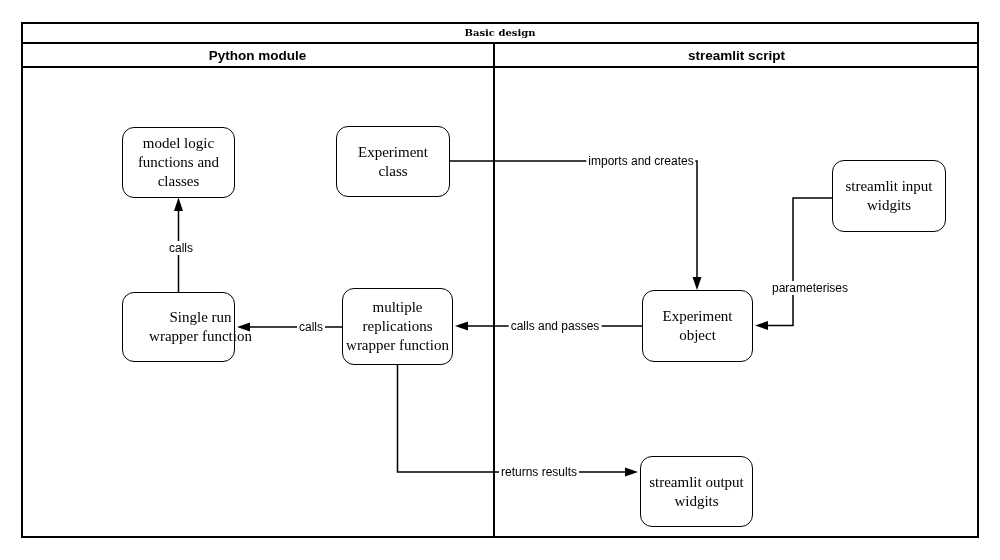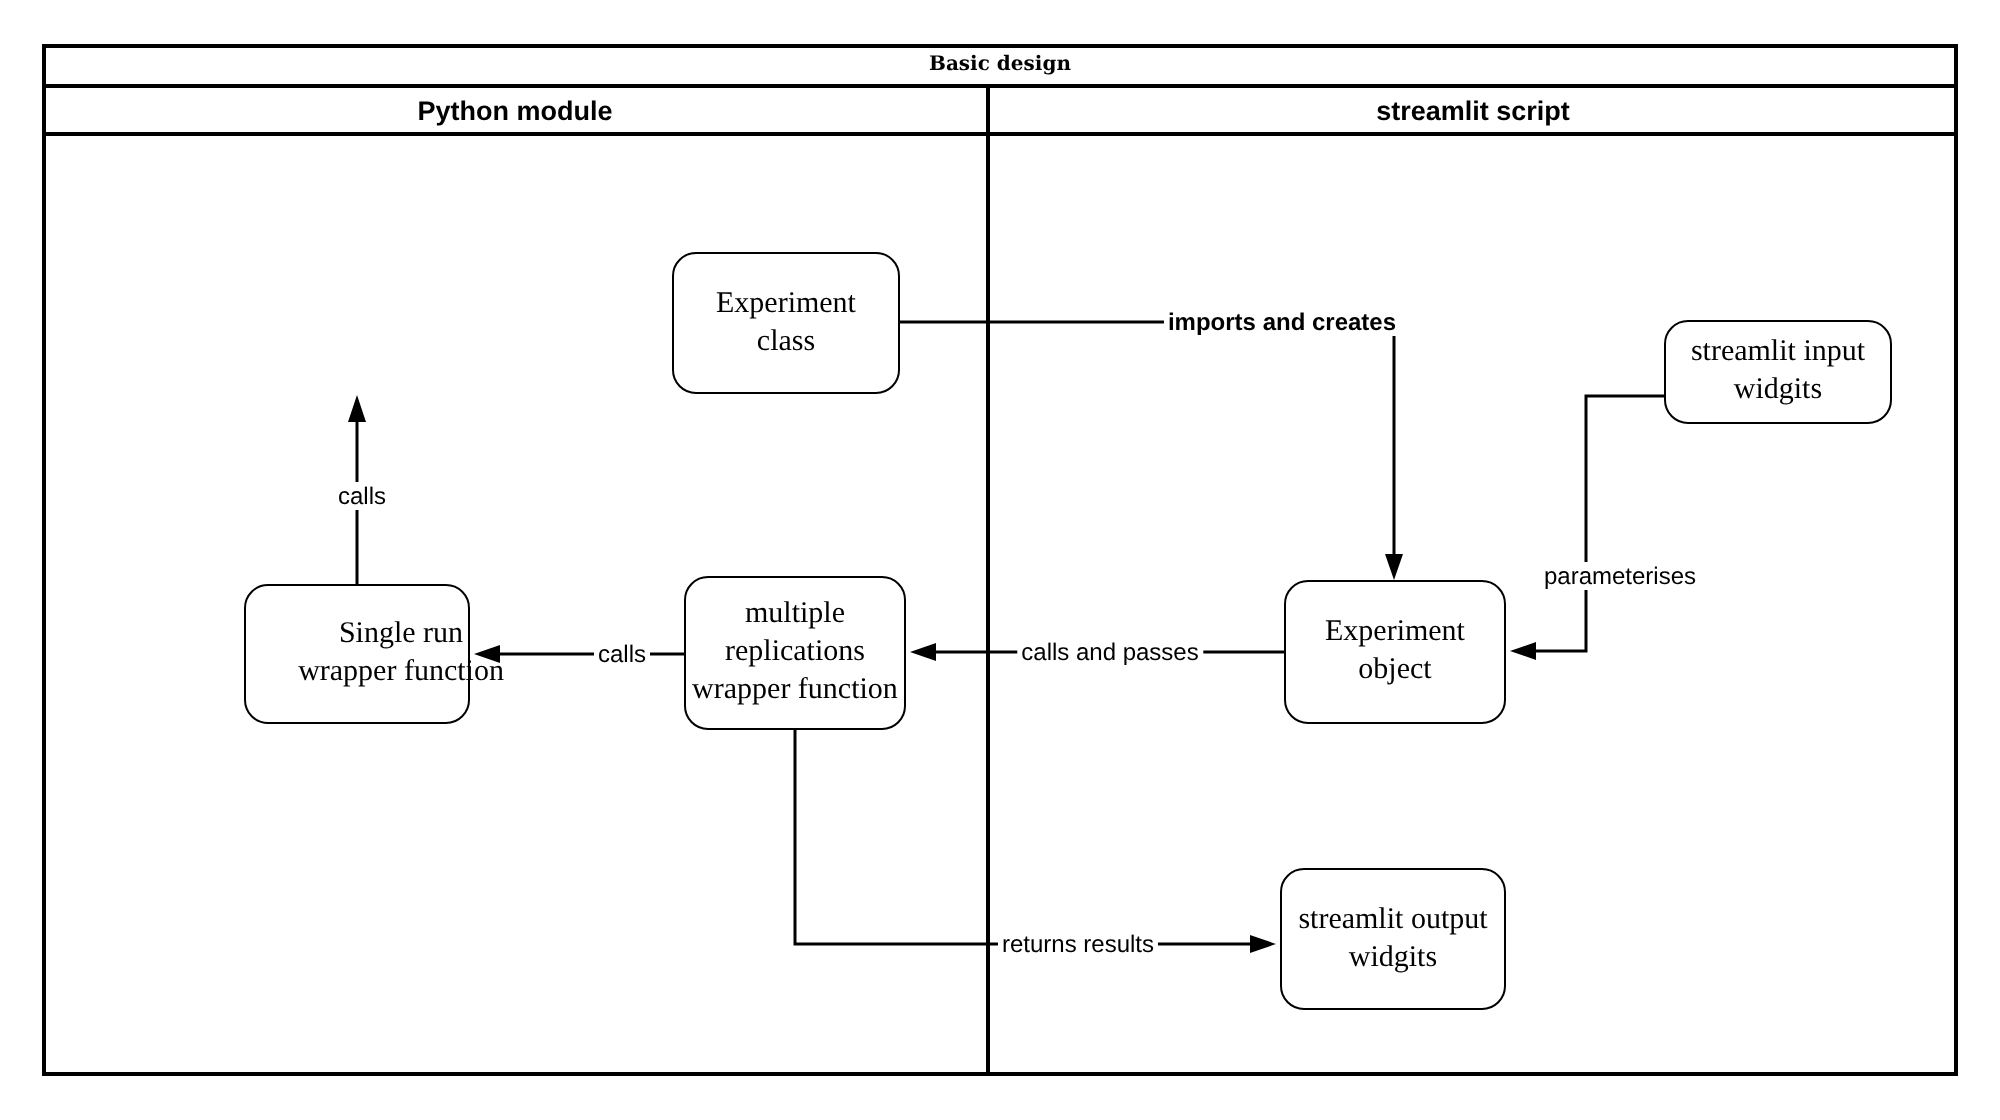--- a/index.html
+++ b/index.html
@@ -73,34 +73,37 @@
     <g>
       <line x1="342" y1="327" x2="249" y2="327"></line>
       <path class="ah" d="M237,327 L250,322.5 L250,331.5 Z"></path>
     </g>
     <g>
       <polyline points="397.5,365 397.5,472 626,472"></polyline>
       <path class="ah" d="M638,472 L625,467.5 L625,476.5 Z"></path>
     </g>
   </svg>
 
+  <div class="node" style="left:122px; top:127px; width:113px; height:71px;">model logic
+functions and
+classes</div>
   <div class="node" style="left:336px; top:126px; width:114px; height:71px;">Experiment
 class</div>
   <div class="node" style="left:122px; top:292px; width:113px; height:70px;padding-left:44px;">Single run
 wrapper function</div>
   <div class="node" style="left:342px; top:288px; width:111px; height:77px;">multiple
 replications
 wrapper function</div>
   <div class="node" style="left:642px; top:290px; width:111px; height:72px;">Experiment
 object</div>
-  <div class="node" style="left:832px; top:160px; width:114px; height:52px;">streamlit input
+  <div class="node" style="left:832px; top:160px; width:114px; height:72px;">streamlit input
 widgits</div>
-  <div class="node" style="left:640px; top:434px; width:113px; height:71px;">streamlit output
+  <div class="node" style="left:640px; top:456px; width:113px; height:71px;">streamlit output
 widgits</div>
 
   <span class="elabel" style="left:181px; top:248px;">calls</span>
-  <span class="elabel" style="left:641px; top:161px;font-weight:bold;">imports and creates</span>
+  <span class="elabel" style="left:641px; top:161px;">imports and creates</span>
   <span class="elabel" style="left:810px; top:288px;">parameterises</span>
   <span class="elabel" style="left:555px; top:326px;">calls and passes</span>
   <span class="elabel" style="left:311px; top:327px;">calls</span>
   <span class="elabel" style="left:539px; top:472px;">returns results</span>
 
 </div>
 
 </body></html>

